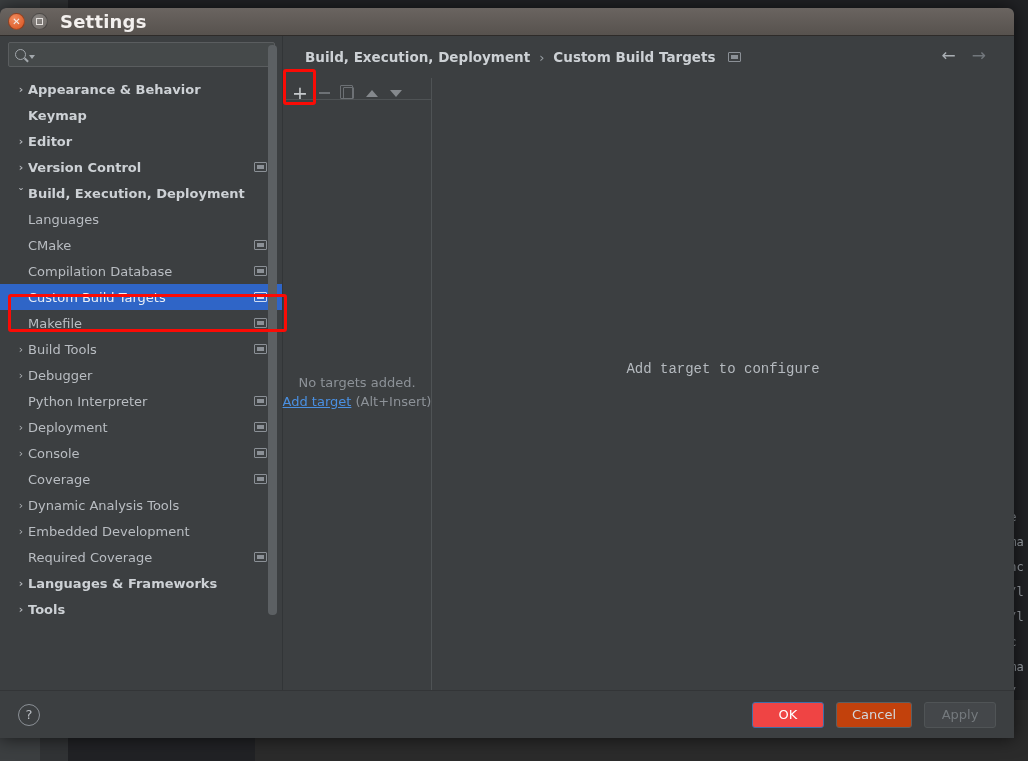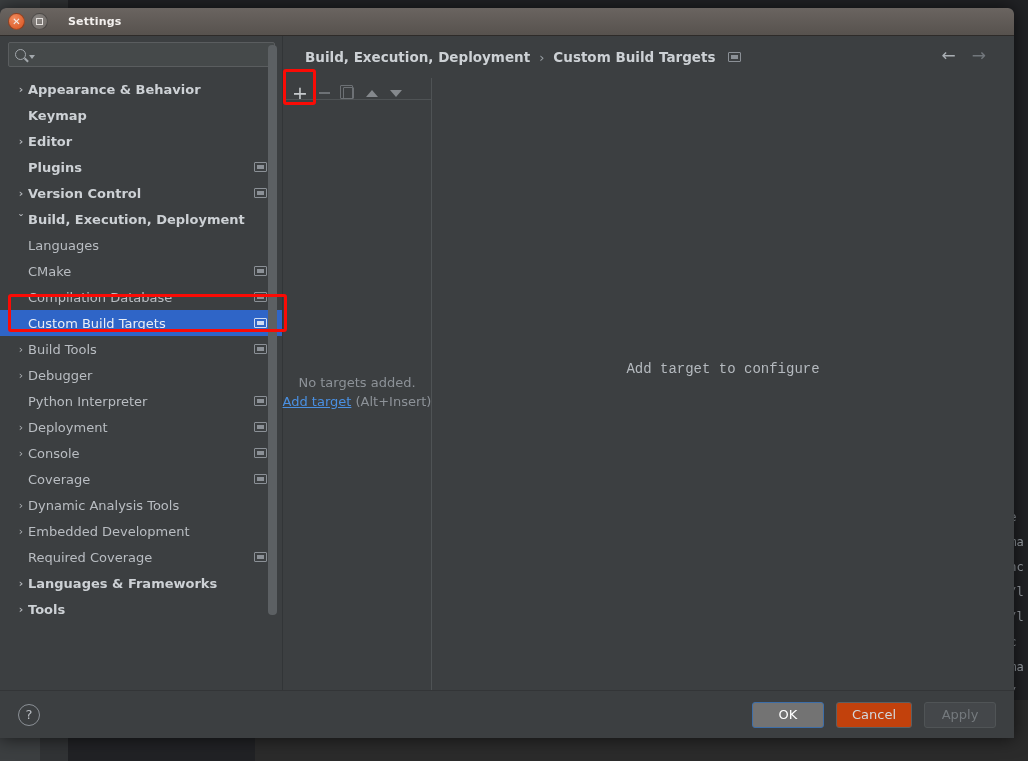--- a/index.html
+++ b/index.html
@@ -46,21 +46,21 @@
     border-bottom: 1px solid #2e2b29;
     display: flex; align-items: center; gap: 6px;
     padding-left: 8px;
     border-radius: 6px 6px 0 0;
   }
   .wbtn { width: 17px; height: 17px; border-radius: 50%; display: flex; align-items: center; justify-content: center;
           font-size: 10px; color: #f2efec; border: 1px solid rgba(0,0,0,.35); }
   .wbtn.close { background: radial-gradient(circle at 35% 30%, #f08a5d, #d8521e); }
   .wbtn.max   { background: radial-gradient(circle at 35% 30%, #8a8683, #6c6763); }
   .wbtn.max i { display:block; width:7px; height:7px; border:1.5px solid #e6e2df; }
-  #titlebar .title { margin-left: 14px; font-size: 11px; font-weight: bold; color: #f3f0ee; letter-spacing: .2px; }
+  #titlebar .title { margin-left: 6px; font-size: 18px; font-weight: bold; color: #f3f0ee; letter-spacing: .2px; }
 
   
   #dbody { position: absolute; left: 0; top: 28px; right: 0; bottom: 0; background: #3c3f41; }
 
   
   #sidebar { position: absolute; left: 0; top: 0; width: 283px; bottom: 48px; background: #3c3f41; }
   #searchwrap { padding: 6px 8px 4px 8px; }
   #searchbox {
     height: 25px; background: #45494a; border: 1px solid #5a5d5f; border-radius: 2px;
     display: flex; align-items: center; padding: 0 6px; gap: 3px;
@@ -167,21 +167,21 @@
     width: 22px; height: 22px; border-radius: 50%; border: 1.5px solid #8b9096;
     display: flex; align-items: center; justify-content: center;
     color: #b9bdc2; font-size: 13px;
   }
   #footer .spacer { flex: 1; }
   .dbtn {
     height: 26px; min-width: 72px; padding: 0 15px; border-radius: 3px;
     font-size: 13px; font-family: inherit; display: flex; align-items: center; justify-content: center;
     margin-left: 12px; border: 1px solid #5b5f62; background: #c2410c; color: #d3d7db;
   }
-  .dbtn.primary { background: #737373; border-color: #3d6ea8; color: #ffffff; }
+  .dbtn.primary { background: #ef4444; border-color: #3d6ea8; color: #ffffff; }
   .dbtn.disabled { color: #74797d; background: #44474a; border-color: #505456; }
 
   
   .redbox { position: absolute; border: 3px solid #fb0b05; border-radius: 3px; pointer-events: none; }
   #redbox-plus { left: 283px; top: 69px; width: 33px; height: 36px; }
   #redbox-row  { left: 8px; top: 294px; width: 279px; height: 38px; }
 </style>
 </head>
 <body>
 
@@ -235,25 +235,20 @@
           </div>
           <div class="trow lv0 top">
             <span class="arrow"></span>
             <span class="lbl">Keymap</span>
           </div>
           <div class="trow lv0 top">
             <span class="arrow">›</span>
             <span class="lbl">Editor</span>
           </div>
           <div class="trow lv0 top">
-            <span class="arrow"></span>
-            <span class="lbl">Plugins</span>
-            <span class="scope"></span>
-          </div>
-          <div class="trow lv0 top">
             <span class="arrow">›</span>
             <span class="lbl">Version Control</span>
             <span class="scope"></span>
           </div>
           <div class="trow lv0 top">
             <span class="arrow">ˇ</span>
             <span class="lbl">Build, Execution, Deployment</span>
           </div>
           <div class="trow lv1">
             <span class="arrow"></span>
@@ -265,20 +260,25 @@
             <span class="scope"></span>
           </div>
           <div class="trow lv1">
             <span class="arrow"></span>
             <span class="lbl">Compilation Database</span>
             <span class="scope"></span>
           </div>
           <div class="trow lv1 sel">
             <span class="arrow"></span>
             <span class="lbl">Custom Build Targets</span>
+            <span class="scope"></span>
+          </div>
+          <div class="trow lv1">
+            <span class="arrow"></span>
+            <span class="lbl">Makefile</span>
             <span class="scope"></span>
           </div>
           <div class="trow lv1">
             <span class="arrow">›</span>
             <span class="lbl">Build Tools</span>
             <span class="scope"></span>
           </div>
           <div class="trow lv1">
             <span class="arrow">›</span>
             <span class="lbl">Debugger</span>

